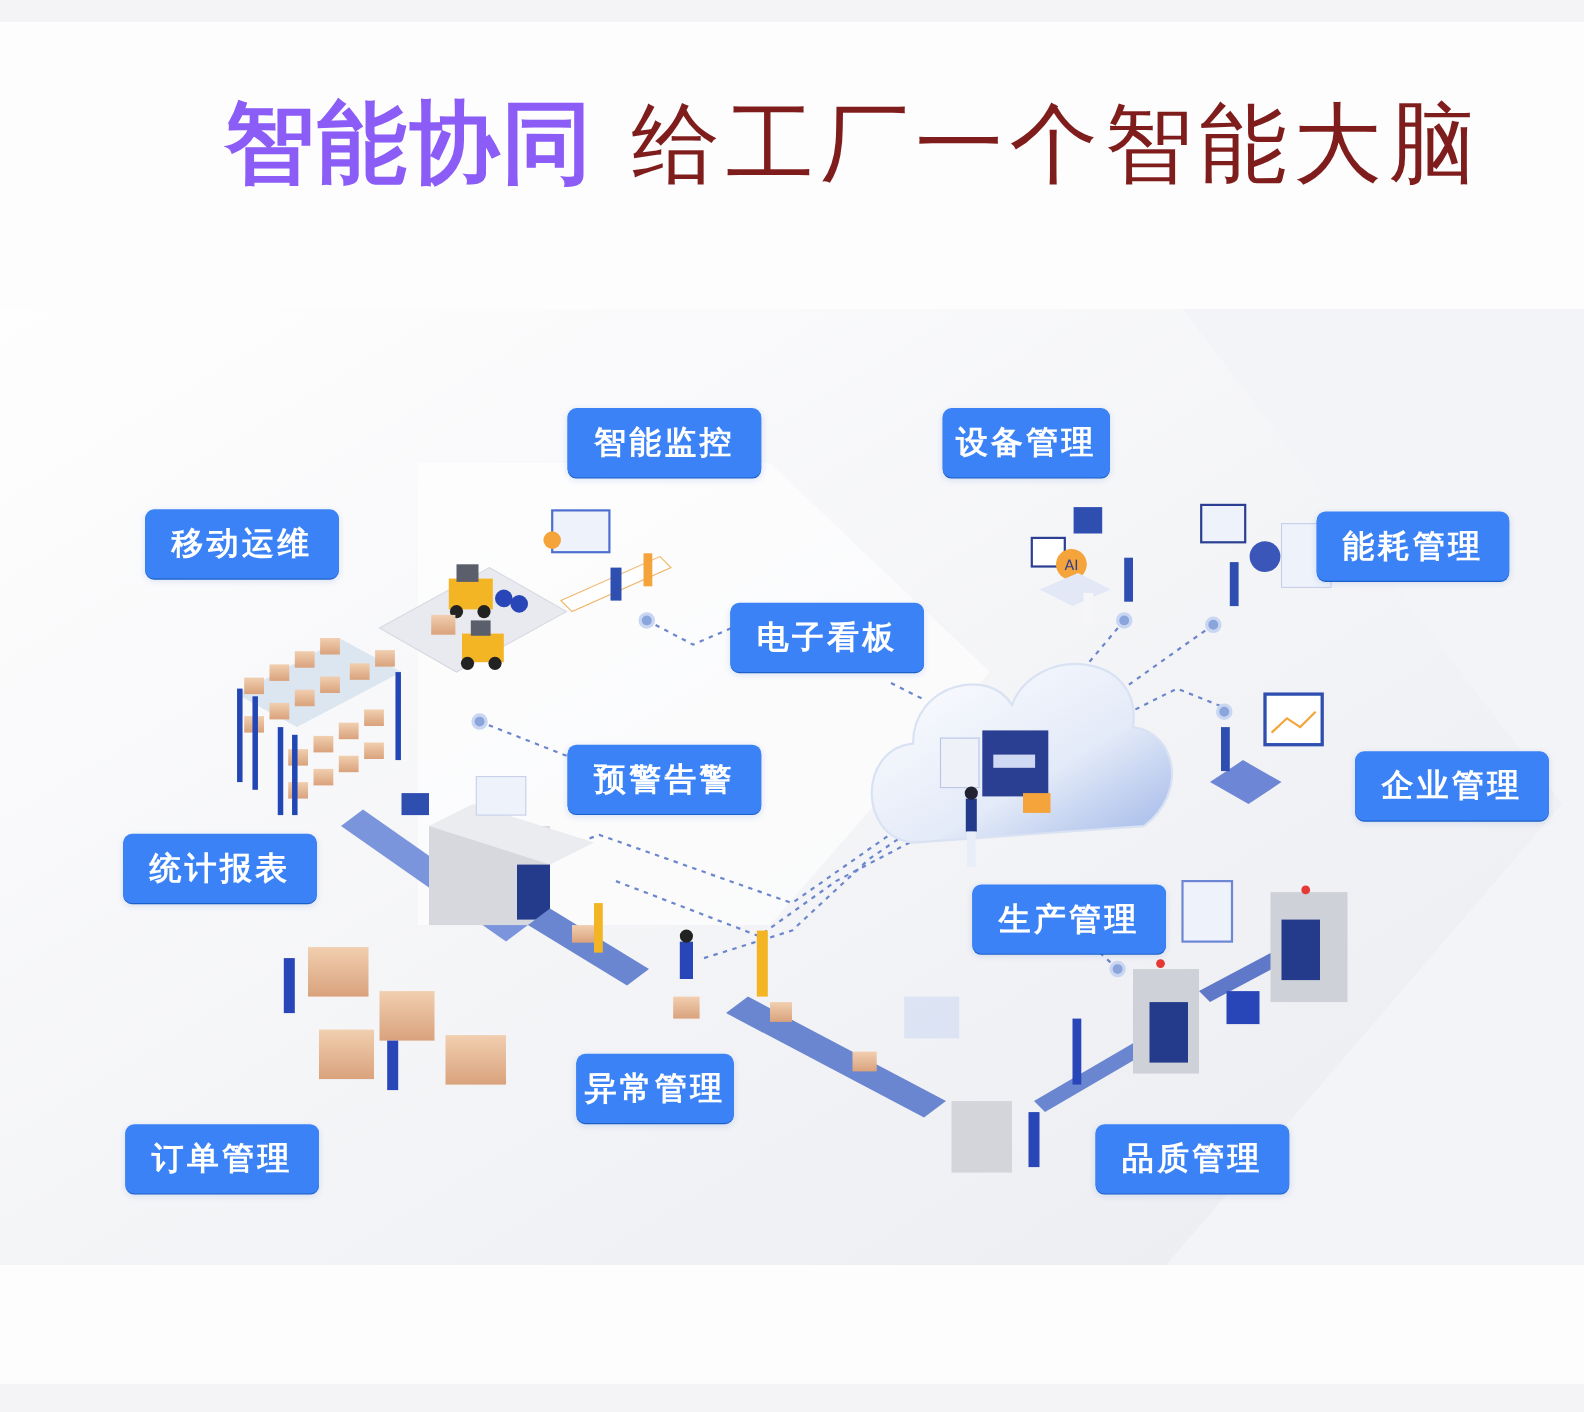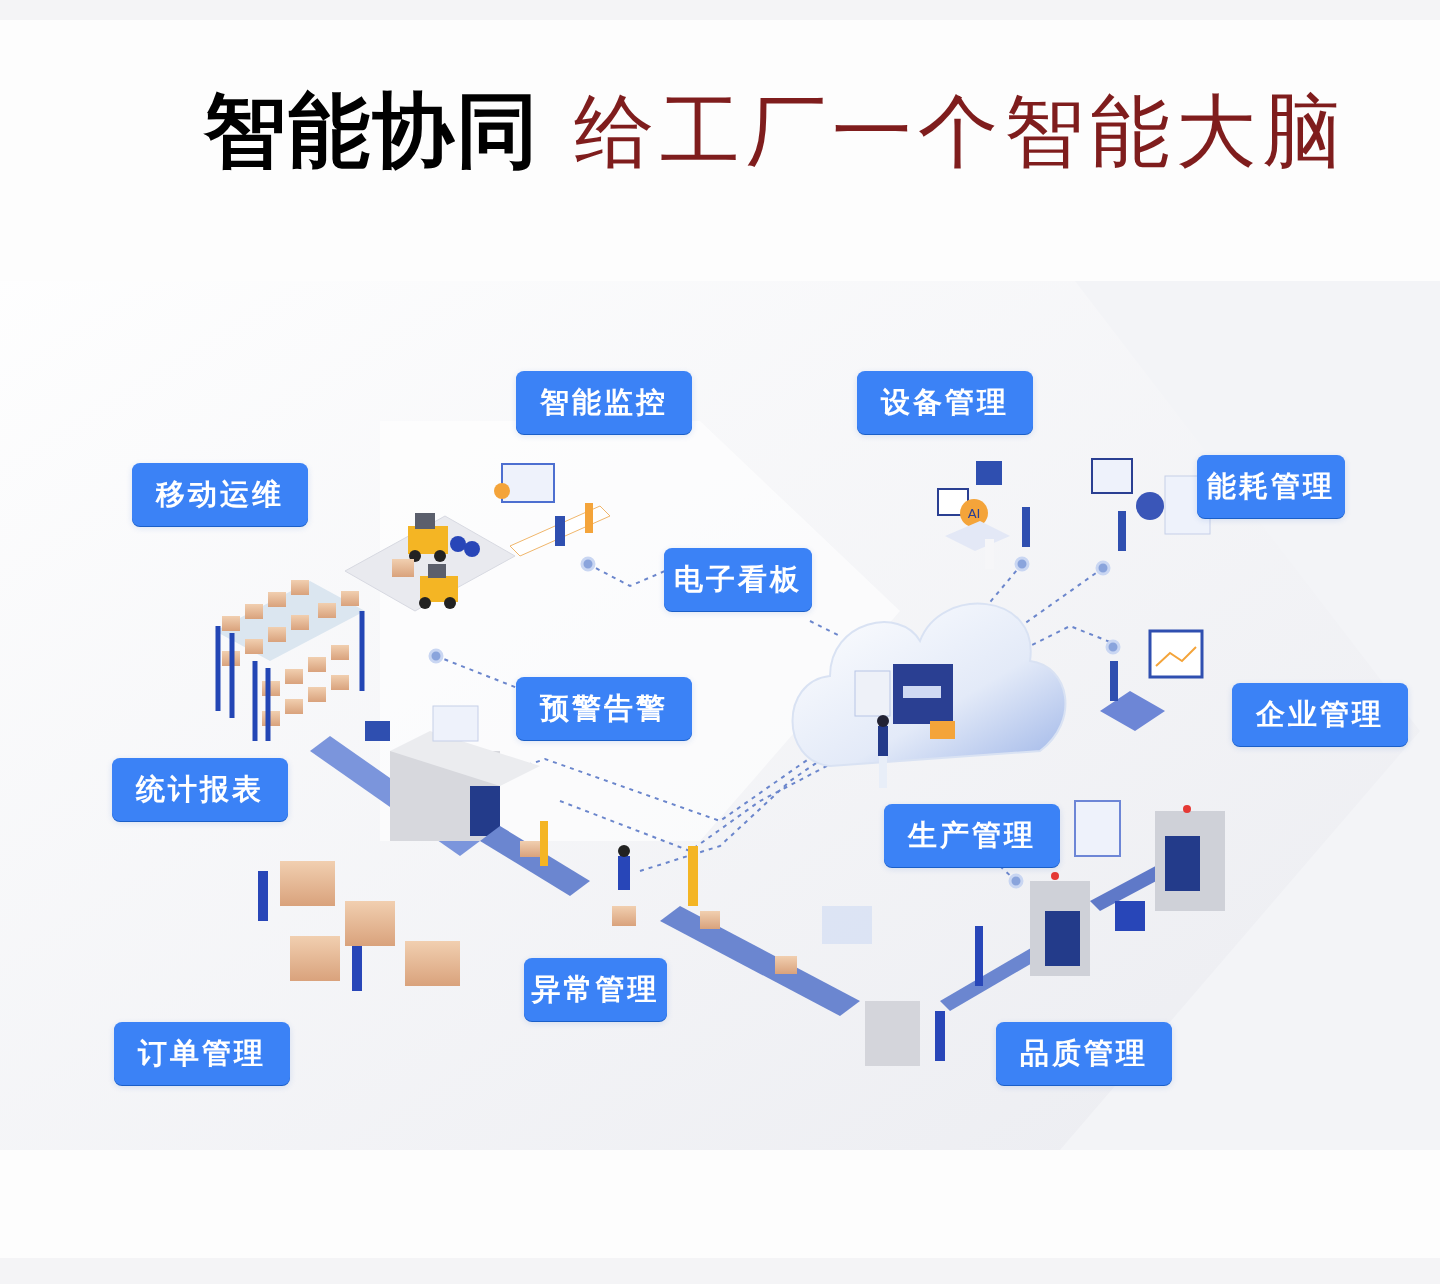--- a/index.html
+++ b/index.html
@@ -11,21 +11,21 @@
   .band-top { position: absolute; left: 0; top: 0; width: 1440px; height: 20px; background: #f4f4f6; }
   .band-bottom { position: absolute; left: 0; top: 1258px; width: 1440px; height: 26px; background: #f4f4f6; }
   .header {
     position: absolute; left: 0; top: 20px; width: 1440px; height: 261px; background: #fdfdfd;
   }
   .title {
     position: absolute; top: 70px; left: 204px; white-space: nowrap;
     display: flex; align-items: baseline; gap: 34px;
   }
   .title-strong {
-    color: #000000; font-size: 82px; font-weight: bold; letter-spacing: 2px; line-height: 1;
+    color: #8b5cf6; font-size: 82px; font-weight: bold; letter-spacing: 2px; line-height: 1;
   }
   .title-light {
     color: #7f1d1d; font-size: 80px; font-weight: normal; letter-spacing: 6px; line-height: 1;
   }
   .panel {
     position: absolute; left: 0; top: 281px; width: 1440px; height: 869px;
     background: #f3f4f7; overflow: hidden;
   }
   .panel svg.bg { position: absolute; left: 0; top: 0; }
   .label {
@@ -227,24 +227,24 @@
       <rect x="1115" y="620" width="30" height="30" fill="#2846b8"></rect>
       <rect x="1155" y="530" width="70" height="100" fill="#cfd1d8"></rect>
       <rect x="1165" y="555" width="35" height="55" fill="#233b8a"></rect>
       <circle cx="1055" cy="595" r="4" fill="#e53935"></circle>
       <circle cx="1187" cy="528" r="4" fill="#e53935"></circle>
       <rect x="1075" y="520" width="45" height="55" fill="#eef2fb" stroke="#6d86d6" stroke-width="2"></rect>
     </g>
   </svg>
 
   <div class="label" style="left:516px;top:90px;width:176px;">智能监控</div>
-  <div class="label" style="left:857px;top:90px;width:176px;">设备管理</div>
+  <div class="label" style="left:857px;top:90px;width:152px;">设备管理</div>
   <div class="label" style="left:132px;top:182px;width:176px;">移动运维</div>
-  <div class="label" style="left:1197px;top:174px;width:148px;">能耗管理</div>
-  <div class="label" style="left:664px;top:267px;width:148px;">电子看板</div>
+  <div class="label" style="left:1197px;top:184px;width:175px;">能耗管理</div>
+  <div class="label" style="left:664px;top:267px;width:176px;">电子看板</div>
   <div class="label" style="left:516px;top:396px;width:176px;">预警告警</div>
   <div class="label" style="left:112px;top:477px;width:176px;">统计报表</div>
   <div class="label" style="left:1232px;top:402px;width:176px;">企业管理</div>
   <div class="label" style="left:884px;top:523px;width:176px;">生产管理</div>
   <div class="label" style="left:524px;top:677px;width:143px;">异常管理</div>
   <div class="label" style="left:996px;top:741px;width:176px;">品质管理</div>
   <div class="label" style="left:114px;top:741px;width:176px;">订单管理</div>
 </div>
 
 <div class="white-bottom"></div>

